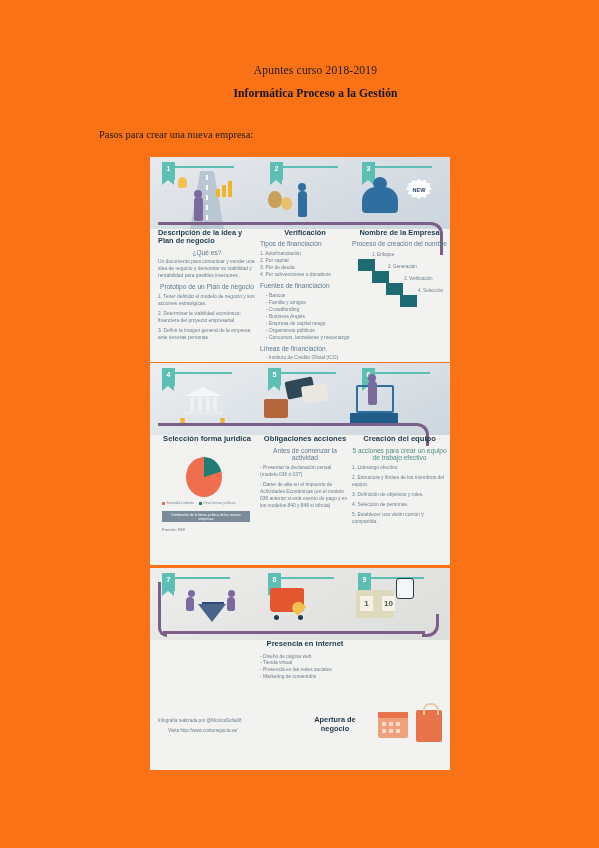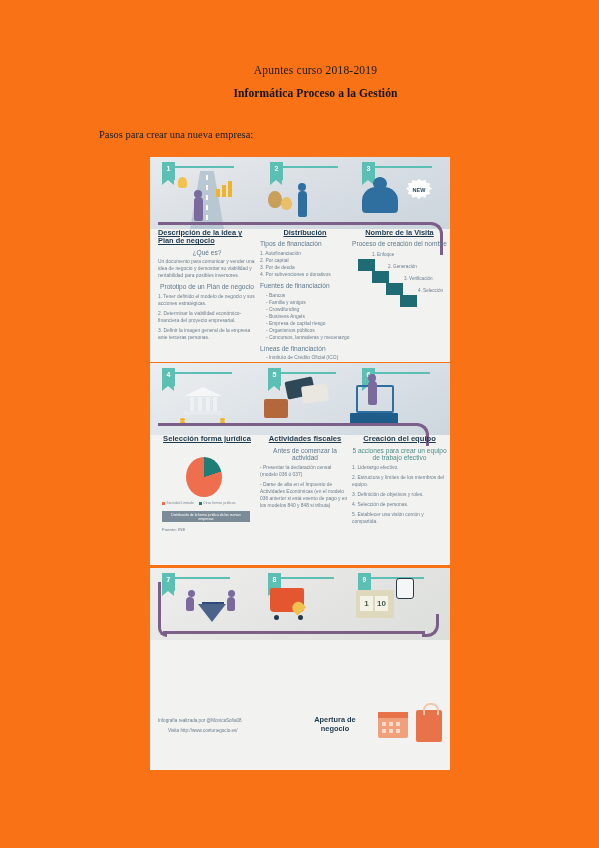--- a/index.html
+++ b/index.html
@@ -41,21 +41,21 @@
 
   
   .cols{position:absolute;left:0;top:72px;width:300px;height:133px;}
   .col{position:absolute;top:0;}
   .c1{left:8px;width:98px;}
   .c2{left:110px;width:90px;}
   .c3{left:202px;width:95px;}
 
   .h-title{
     font-family:"Liberation Sans",sans-serif;font-weight:bold;
-    color:#1f3a4d;text-align:center;line-height:1.12;text-decoration:underline;
+    color:#1f3a4d;text-align:center;line-height:1.12;
   }
   .p1 .h-title{font-size:7.4px;}
   .p2 .h-title,.p3 .h-title{font-size:7.6px;}
   .h-title.left{text-align:left;}
 
   .sub{
     font-family:"Liberation Sans",sans-serif;
     color:#5f7a8c;text-align:center;font-size:6.6px;line-height:1.2;margin-top:3px;
   }
   .sub.t{color:#4e8f88;}
@@ -178,21 +178,21 @@
         <div class="body">Un documento para comunicar y vender una idea de negocio y demostrar su viabilidad y rentabilidad para posibles inversores.</div>
         <div class="sub">Prototipo de un Plan de negocio</div>
         <div class="body">
           <p>1. Tener definido el modelo de negocio y sus acciones estratégicas.</p>
           <p>2. Determinar la viabilidad económico-financiera del proyecto empresarial.</p>
           <p>3. Definir la imagen general de la empresa ante terceras personas.</p>
         </div>
       </div>
 
       <div class="col c2">
-        <div class="h-title">Distribución</div>
+        <div class="h-title">Verificación</div>
         <div class="sub" style="text-align:left;">Tipos de financiación</div>
         <div class="body">
           <div>1. Autofinanciación</div>
           <div>2. Por capital</div>
           <div>3. Por de deuda</div>
           <div>4. Por subvenciones o donativos</div>
         </div>
         <div class="sub" style="text-align:left;">Fuentes de financiación</div>
         <div class="body">
           <ul>
@@ -208,21 +208,21 @@
         <div class="sub" style="text-align:left;">Líneas de financiación</div>
         <div class="body">
           <ul>
             <li>Instituto de Crédito Oficial (ICO)</li>
 
           </ul>
         </div>
       </div>
 
       <div class="col c3">
-        <div class="h-title">Nombre de la Visita</div>
+        <div class="h-title">Nombre de la Empresa</div>
         <div class="sub">Proceso de creación del nombre</div>
         <div class="stairs" style="left:6px;top:30px;width:92px;height:52px;">
           <i style="left:0;top:0;"></i>
           <i style="left:14px;top:12px;"></i>
           <i style="left:28px;top:24px;"></i>
           <i style="left:42px;top:36px;"></i>
           <div class="steplbl" style="left:14px;top:-7px;">1. Enfoque</div>
           <div class="steplbl" style="left:30px;top:5px;">2. Generación</div>
           <div class="steplbl" style="left:46px;top:17px;">3. Verificación</div>
           <div class="steplbl" style="left:60px;top:29px;">4. Selección</div>
@@ -277,21 +277,21 @@
         <div class="pie" style="left:28px;top:22px;"></div>
         <div class="legend" style="left:4px;top:66px;">
           <span><i style="background:#ef6e4e;"></i><span>Sociedad Limitada</span></span>
           <span style="margin-left:4px;"><i style="background:#1e7d74;"></i><span>Otras formas jurídicas</span></span>
         </div>
         <div class="capbar" style="left:4px;top:76px;">Distribución de la forma jurídica de las nuevas empresas</div>
         <div class="src" style="left:4px;top:92px;">Fuente: INE</div>
       </div>
 
       <div class="col c2">
-        <div class="h-title">Actividades fiscales</div>
+        <div class="h-title">Obligaciones acciones</div>
         <div class="sub">Antes de comenzar la actividad</div>
         <div class="body">
           <p>- Presentar la declaración censal (modelo 036 ó 037)</p>
           <p>- Darse de alta en el Impuesto de Actividades Económicas (en el modelo 036 anterior si está exento de pago y en los modelos 840 y 848 si tributa)</p>
         </div>
       </div>
 
       <div class="col c3">
         <div class="h-title">Creación del equipo</div>
         <div class="sub t">5 acciones para crear un equipo de trabajo efectivo</div>
@@ -330,31 +330,40 @@
         <div class="person" style="left:43px;top:13px;height:14px;background:#7a6a9e;width:8px;"></div>
       </div>
 
       <div class="cart" style="left:120px;top:20px;"></div>
       <div style="position:absolute;left:142px;top:34px;width:12px;height:11px;background:#f2c14e;border-radius:50% 50% 0 0;transform:rotate(-45deg);"></div>
       <div class="wheel" style="left:124px;top:47px;"></div>
       <div class="wheel" style="left:148px;top:47px;"></div>
 
       <div class="cal" style="left:206px;top:22px;">
         <b style="left:4px;">1</b>
-          <b style="left:19px;">10</b>
+          <b style="left:26px;">10</b>
       </div>
       <div class="thumb" style="left:246px;top:10px;"></div>
 
       <div class="rail" style="left:8px;top:14px;width:6px;height:52px;border-top:none;border-right:none;border-bottom:3px solid #7c5f88;border-left:3px solid #7c5f88;border-radius:0 0 0 12px;"></div>
       <div class="rail rail-h" style="left:13px;top:63px;width:262px;"></div>
       <div class="rail" style="left:272px;top:46px;width:14px;height:20px;border-top:none;border-left:none;border-bottom:3px solid #7c5f88;border-right:3px solid #7c5f88;border-radius:0 0 12px 0;"></div>
     </div>
 
     <div class="cols p3">
 
+      <div class="col c2">
+        <div class="h-title">Presencia en internet</div>
+        <div class="body" style="margin-top:5px;">
+          <div>- Diseño de página web</div>
+          <div>- Tienda virtual</div>
+          <div>- Presencia en las redes sociales</div>
+          <div>- Marketing de contenidos</div>
+        </div>
+      </div>
 
 
       <div class="apertura" style="left:150px;top:76px;width:70px;">Apertura de negocio</div>
       <div class="shop" style="left:228px;top:72px;">
         <div class="awn"></div>
         <div class="win" style="left:4px;top:10px;"></div>
           <div class="win" style="left:11px;top:10px;"></div>
         <div class="win" style="left:18px;top:10px;"></div>
           <div class="win" style="left:4px;top:17px;"></div>
         <div class="win" style="left:11px;top:17px;"></div>

